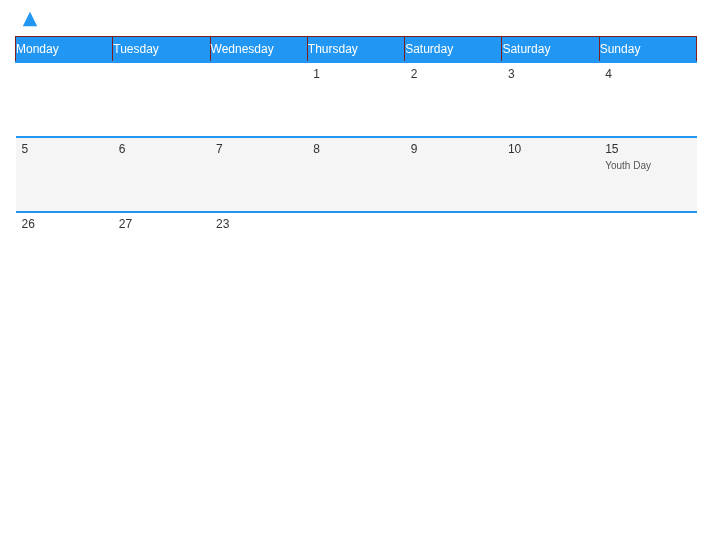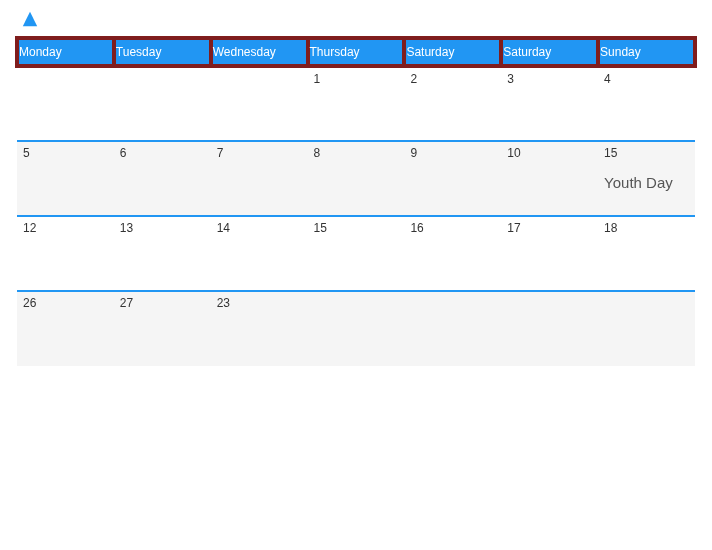--- a/index.html
+++ b/index.html
@@ -62,21 +62,21 @@
       border-collapse: collapse;
       table-layout: fixed;
     }
     .calendar-table th {
       background: #2196F3;
       color: #fff;
       font-size: 12px;
       font-weight: normal;
       padding: 5px 0;
       text-align: left;
-      border: 4px solid #7f1d1d;
+      border: 1px solid #7f1d1d;
     }
     .calendar-table td {
       vertical-align: top;
       padding: 4px 6px;
       height: 75px;
       font-size: 12px;
       color: #333;
       border-bottom: 1px solid #ccc;
       background: #fff;
     }
@@ -86,24 +86,24 @@
     .calendar-table tbody tr td {
       border-top: 2px solid #2196F3;
       border-bottom: none;
     }
     .day-number {
       font-size: 12px;
       color: #333;
       display: block;
     }
     .event-label {
-      font-size: 15px;
+      font-size: 10px;
       color: #555;
       display: block;
-      margin-top: 14px;
+      margin-top: 4px;
     }
     .empty-cell {
       background: #f9f9f9;
     }
   </style>
 </head>
 <body>
 
 <div class="calendar-container">
   <div class="header">
@@ -169,43 +169,20 @@
           <td>
             <span class="day-number">10</span>
           </td>
           <td>
             <span class="day-number">15</span>
             <span class="event-label">Youth Day</span>
           </td>
         </tr>
         <tr>
           <td>
-            <span class="day-number">12</span>
-          </td>
-          <td>
-            <span class="day-number">13</span>
-          </td>
-          <td>
-            <span class="day-number">14</span>
-          </td>
-          <td>
-            <span class="day-number">15</span>
-          </td>
-          <td>
-            <span class="day-number">16</span>
-          </td>
-          <td>
-            <span class="day-number">17</span>
-          </td>
-          <td>
-            <span class="day-number">18</span>
-          </td>
-        </tr>
-        <tr>
-          <td>
             <span class="day-number">26</span>
           </td>
           <td>
             <span class="day-number">27</span>
           </td>
           <td>
             <span class="day-number">23</span>
           </td>
           <td class="empty-cell"></td>
           <td class="empty-cell"></td>

